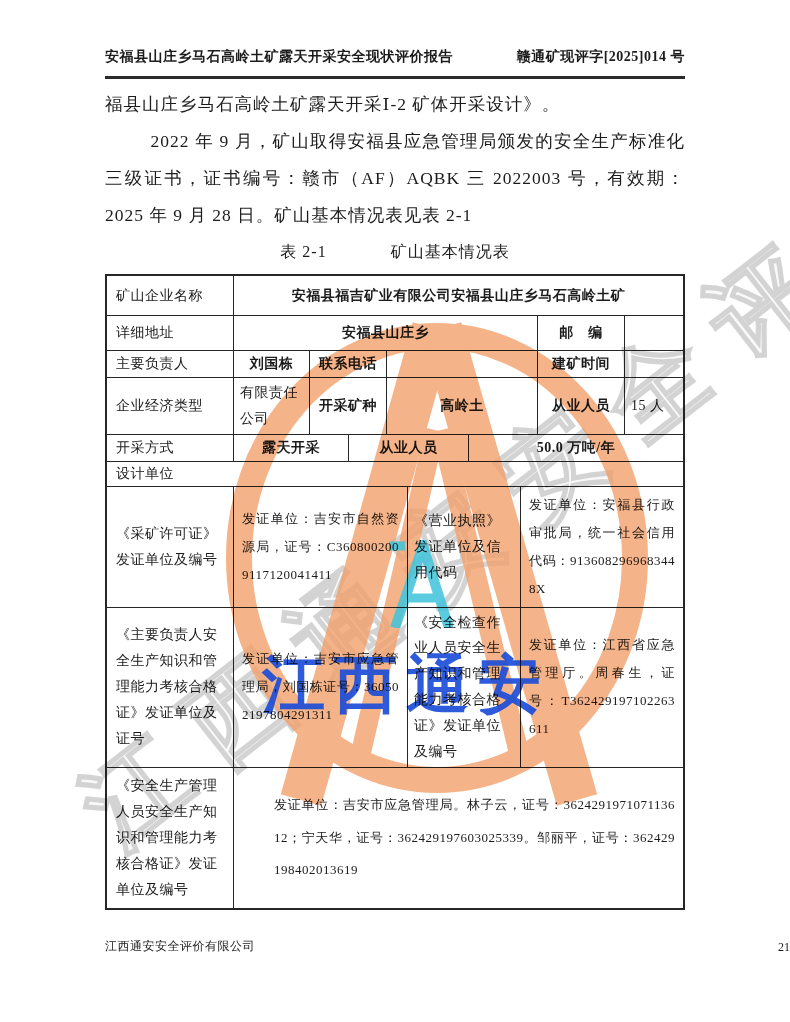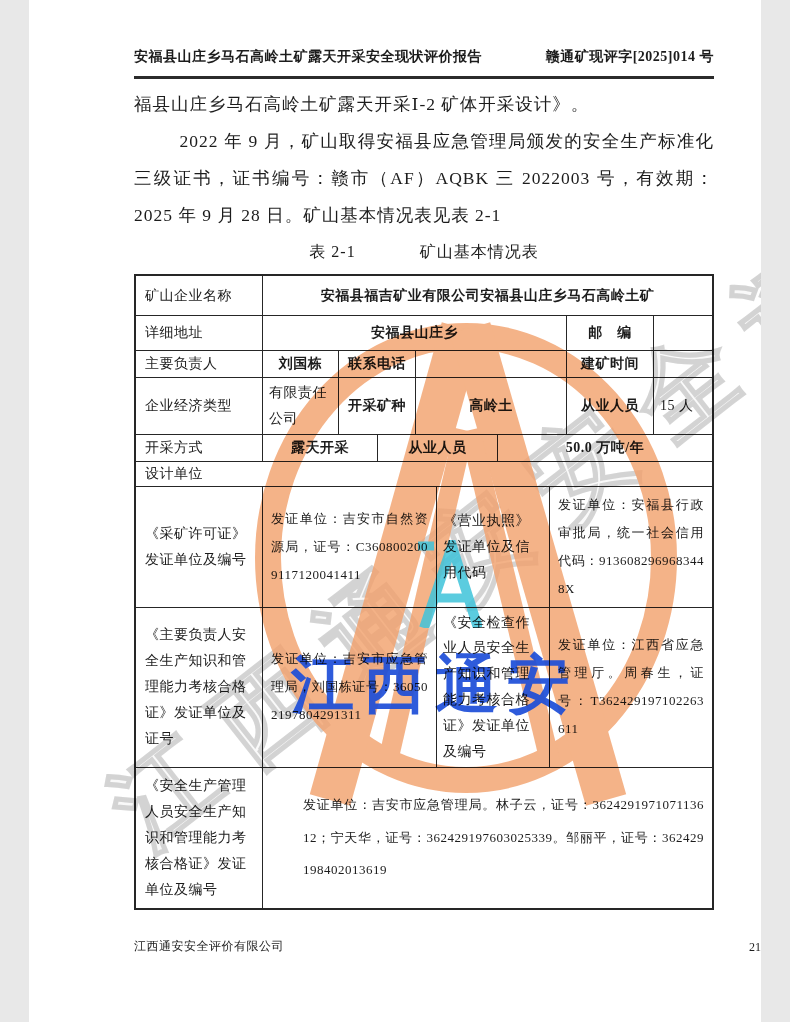--- a/index.html
+++ b/index.html
@@ -1,19 +1,19 @@
 <!DOCTYPE html>
 <html><head>
 <meta charset="utf-8">
 <style>
   * { margin: 0; padding: 0; box-sizing: border-box; }
   html,body { background: #e8e8e8; }
   .page {
     position: relative;
-    width: 732px; height: 1022px;
+    width: 790px; height: 1022px;
     margin: 0 auto;
     background: #ffffff;
     overflow: hidden;
     font-family: "Liberation Serif", "DejaVu Serif", serif;
     color: #1c1c1c;
   }
   
   .hdr {
     position: absolute; left: 105px; top: 48px; width: 580px;
     display: flex; justify-content: space-between; align-items: flex-end;

